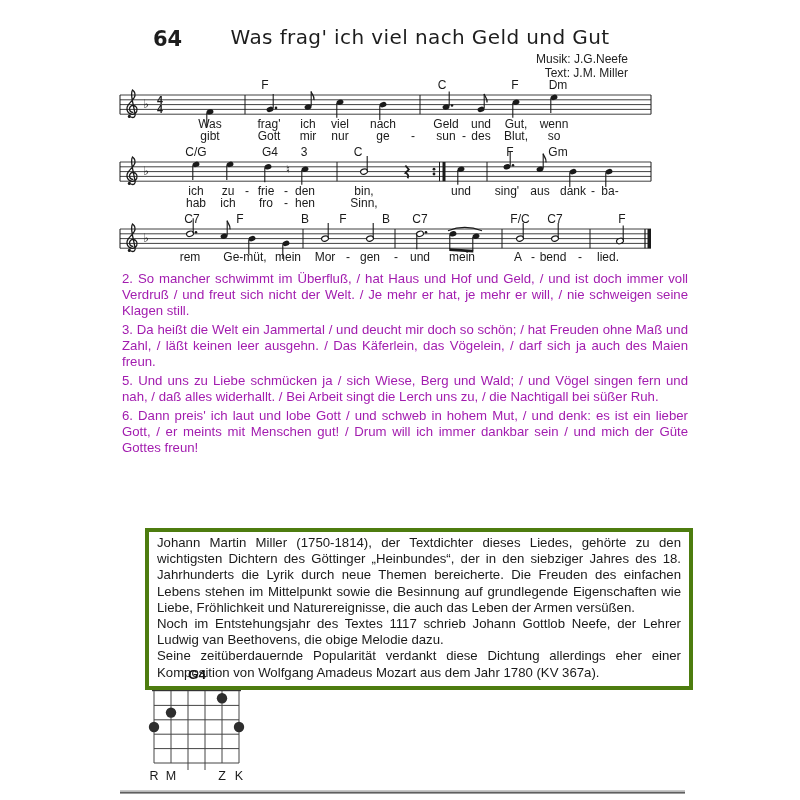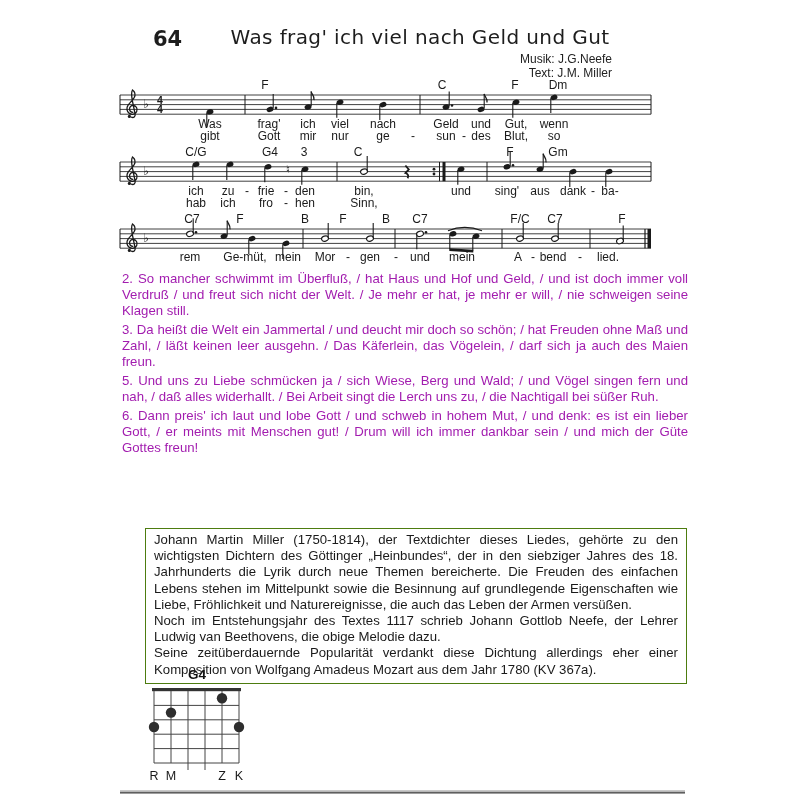--- a/index.html
+++ b/index.html
@@ -2,27 +2,27 @@
 <html><head>
 <meta charset="utf-8">
 <style>
   html,body{margin:0;padding:0;background:#fff;}
   .page{position:relative;width:800px;height:800px;background:#ffffff;overflow:hidden;
         font-family:"Liberation Sans",sans-serif;color:#1d1d1d;}
   .page-number{position:absolute;left:153px;top:27px;
         font-family:"DejaVu Sans",sans-serif;font-weight:bold;font-size:21px;}
   .title{position:absolute;left:150px;width:540px;top:25px;margin:0;text-align:center;
         font-family:"DejaVu Sans",sans-serif;font-weight:normal;font-size:20px;letter-spacing:.4px;}
-  .credits{position:absolute;right:188px;top:52px;text-align:right;font-size:12px;line-height:14px;color:#222;}
+  .credits{position:absolute;right:172px;top:52px;text-align:right;font-size:12px;line-height:14px;color:#222;}
   #gfx{position:absolute;left:0;top:0;width:800px;height:800px;}
   #gfx text{font-family:"Liberation Sans",sans-serif;}
   .cdlabel{font-family:"DejaVu Sans",sans-serif;font-weight:bold;font-size:13.5px;fill:#111;}
   .verses{position:absolute;left:122px;top:271px;width:566px;}
   .verses p{margin:0 0 3px 0;font-size:13.2px;line-height:16px;text-align:justify;color:#a21caf;}
-  .info-box{position:absolute;left:145px;top:528px;width:524px;border:1px solid #4d7c0f;
+  .info-box{position:absolute;left:145px;top:528px;width:524px;border:4px solid #4d7c0f;
         padding:3px 8px 5px 8px;font-size:13.2px;line-height:16.2px;text-align:justify;color:#1a1a1a;}
   .info-box p{margin:0;}
 </style>
 </head>
 <body>
 
 <div class="page">
 
   <svg id="gfx" viewBox="0 0 800 800">
     <text class="cdlabel" x="197" y="679" text-anchor="middle">G4</text>

